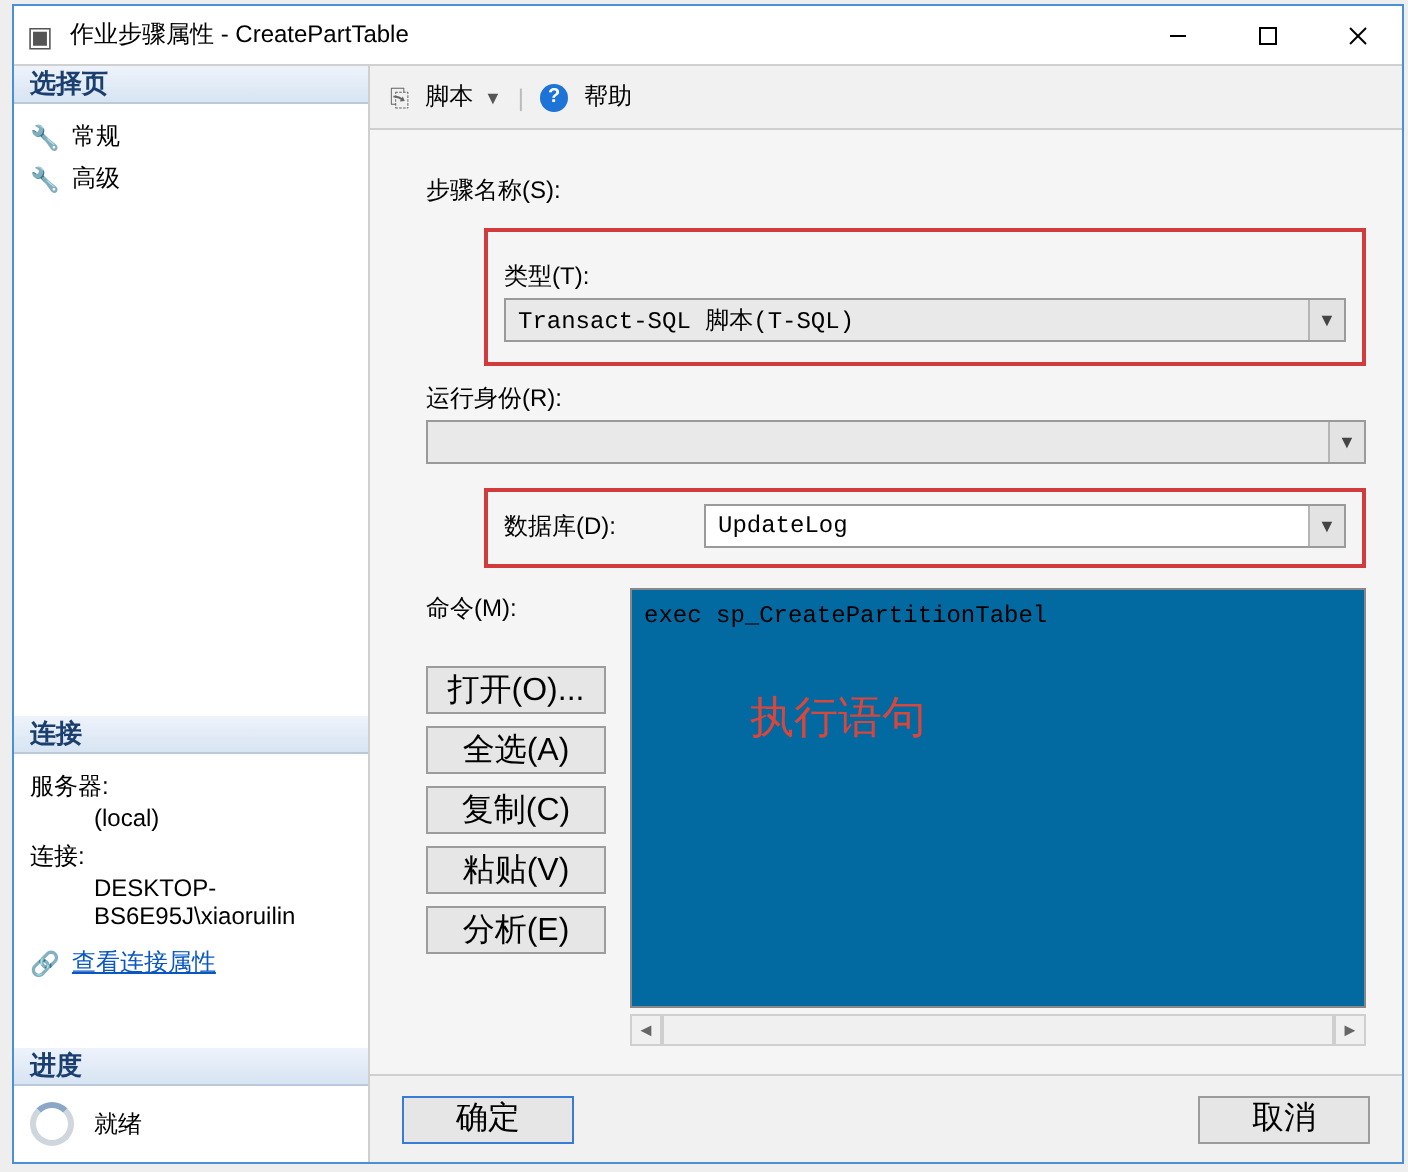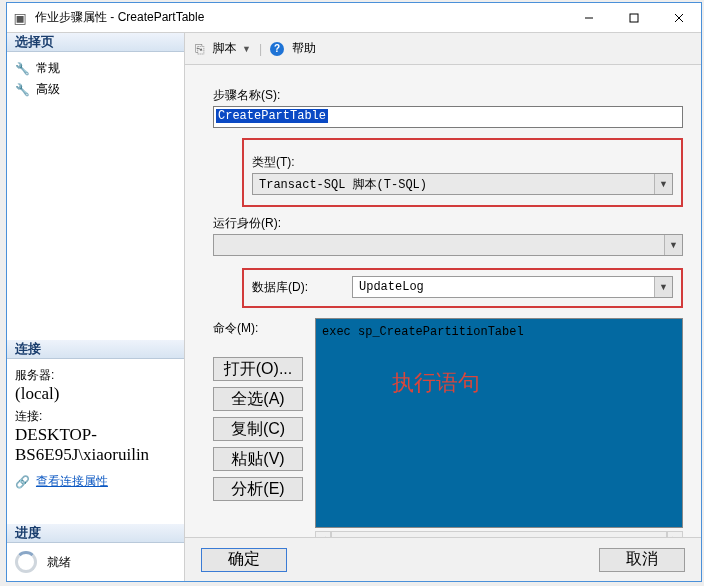--- a/index.html
+++ b/index.html
@@ -34,21 +34,21 @@
     border-bottom:1px solid #b9c9da;
     font-weight:bold; color:#1a3e6e;
     padding:0 8px; font-size:13px;
   }
   .navlist { padding:6px 4px; }
   .navitem { display:flex; align-items:center; gap:6px; padding:2px 4px; }
   .navitem .wrench { color:#555; }
   
   .section { padding:4px 8px; font-size:12px; color:#000; }
   .section .lbl { margin-top:4px; }
-  .mono { font-family: Liberation Serif, serif; font-size:17px; }
+  .mono { font-family: Liberation Sans, sans-serif; font-size:12px;margin-left:32px; }
   .linkrow { display:flex; align-items:center; gap:6px; margin-top:8px; color:#0a57c2; }
   .linkrow a { color:#0a57c2; text-decoration:underline; cursor:pointer; }
   .progressrow { display:flex; align-items:center; gap:10px; padding:8px; }
   .spinner {
     width:22px; height:22px; border:3px solid #cfd6dd; border-top-color:#8aa7c7;
     border-radius:50%;
   }
   
   .main { flex:1; display:flex; flex-direction:column; background:#f6f6f6; }
   .toolbar { height:32px; display:flex; align-items:center; gap:8px; padding:0 10px;
@@ -95,21 +95,21 @@
     display:flex; align-items:center; justify-content:center; cursor:default;
     font-size:16px;
   }
   .cmdeditorwrap { flex:1; position:relative; }
   .cmdeditor {
     width:100%; height:210px; border:1px solid #888; background:#0369a1;
     font-family: Consolas,"Courier New",monospace; font-size:12px;
     padding:6px; resize:none; overflow:auto;
   }
   .annot {
-    position:absolute; left:77px; top:50px; color:#d8463c; font-size:22px;
+    position:absolute; left:60px; top:50px; color:#d8463c; font-size:22px;
     font-family:"Microsoft YaHei","SimSun",sans-serif; pointer-events:none;
   }
   .hscroll { display:flex; align-items:center; margin-top:0; }
   .hscroll .track { flex:1; height:16px; background:#f0f0f0; border:1px solid #cfcfcf; }
   .hscroll .arrow { width:16px;height:16px;border:1px solid #cfcfcf;background:#f0f0f0;display:flex;align-items:center;justify-content:center;font-size:9px;color:#666;}
   
   .footer {
     height:44px; border-top:1px solid #cfcfcf;
     display:flex; align-items:center; justify-content:space-between; gap:10px;
     padding:0 16px; background:#f1f1f1;
@@ -185,23 +185,20 @@
           <span>脚本</span>
           <span class="droparrow">▼</span>
         </span>
         <span style="color:#bbb;">|</span>
         <span class="helpicon">?</span>
         <span>帮助</span>
       </div>
 
       <div class="formarea">
         <div class="formlabel">步骤名称(S):</div>
-        <div class="txtinput" style="padding:2px 0 0 2px;">
-          <span class="sel-name">CreatePartTable</span>
-        </div>
 
         <div class="group-redbox" style="margin-top:10px; padding-bottom:10px;">
           <div class="formlabel">类型(T):</div>
           <div class="combo">
             <div class="cval">Transact-SQL 脚本(T-SQL)</div>
             <div class="carrow">▼</div>
           </div>
         </div>
 
         <div class="formlabel" style="margin-top:8px;">运行身份(R):</div>

